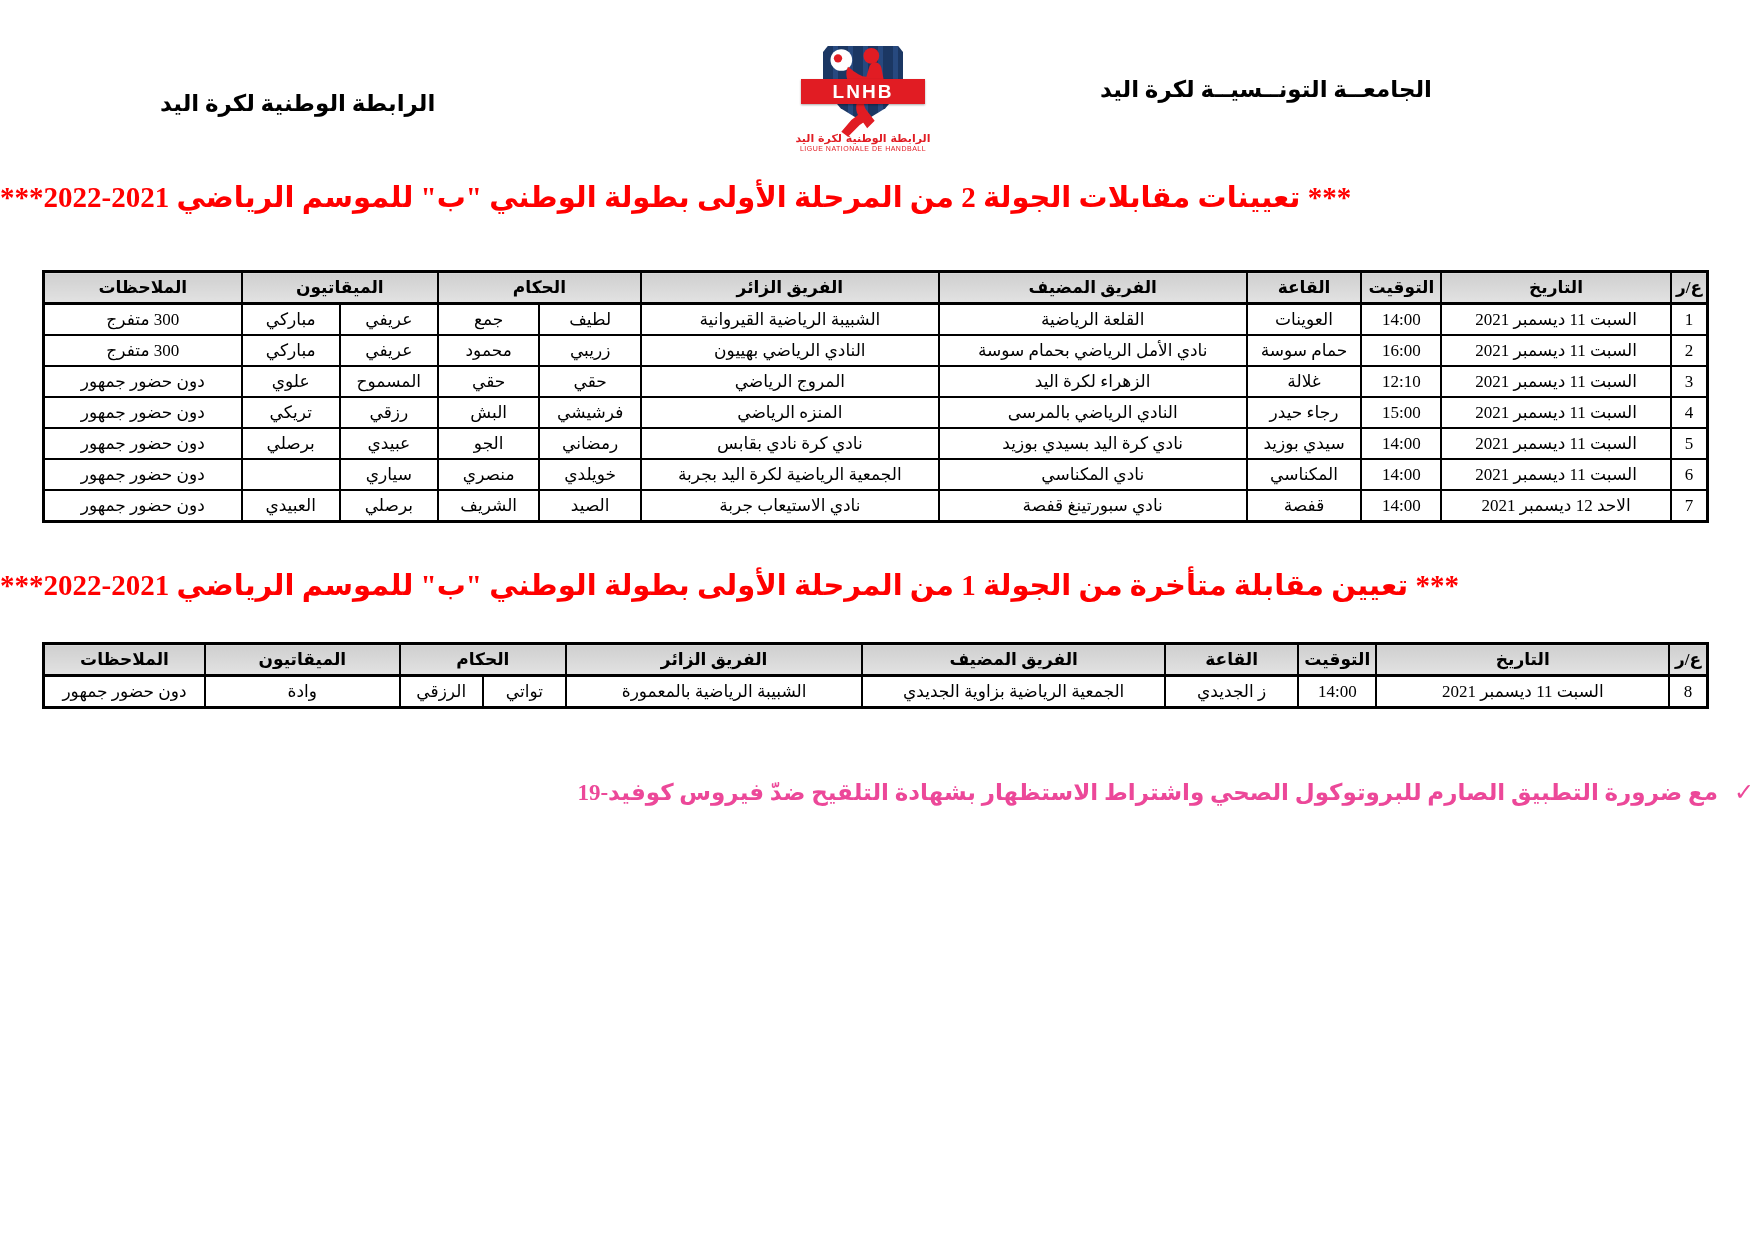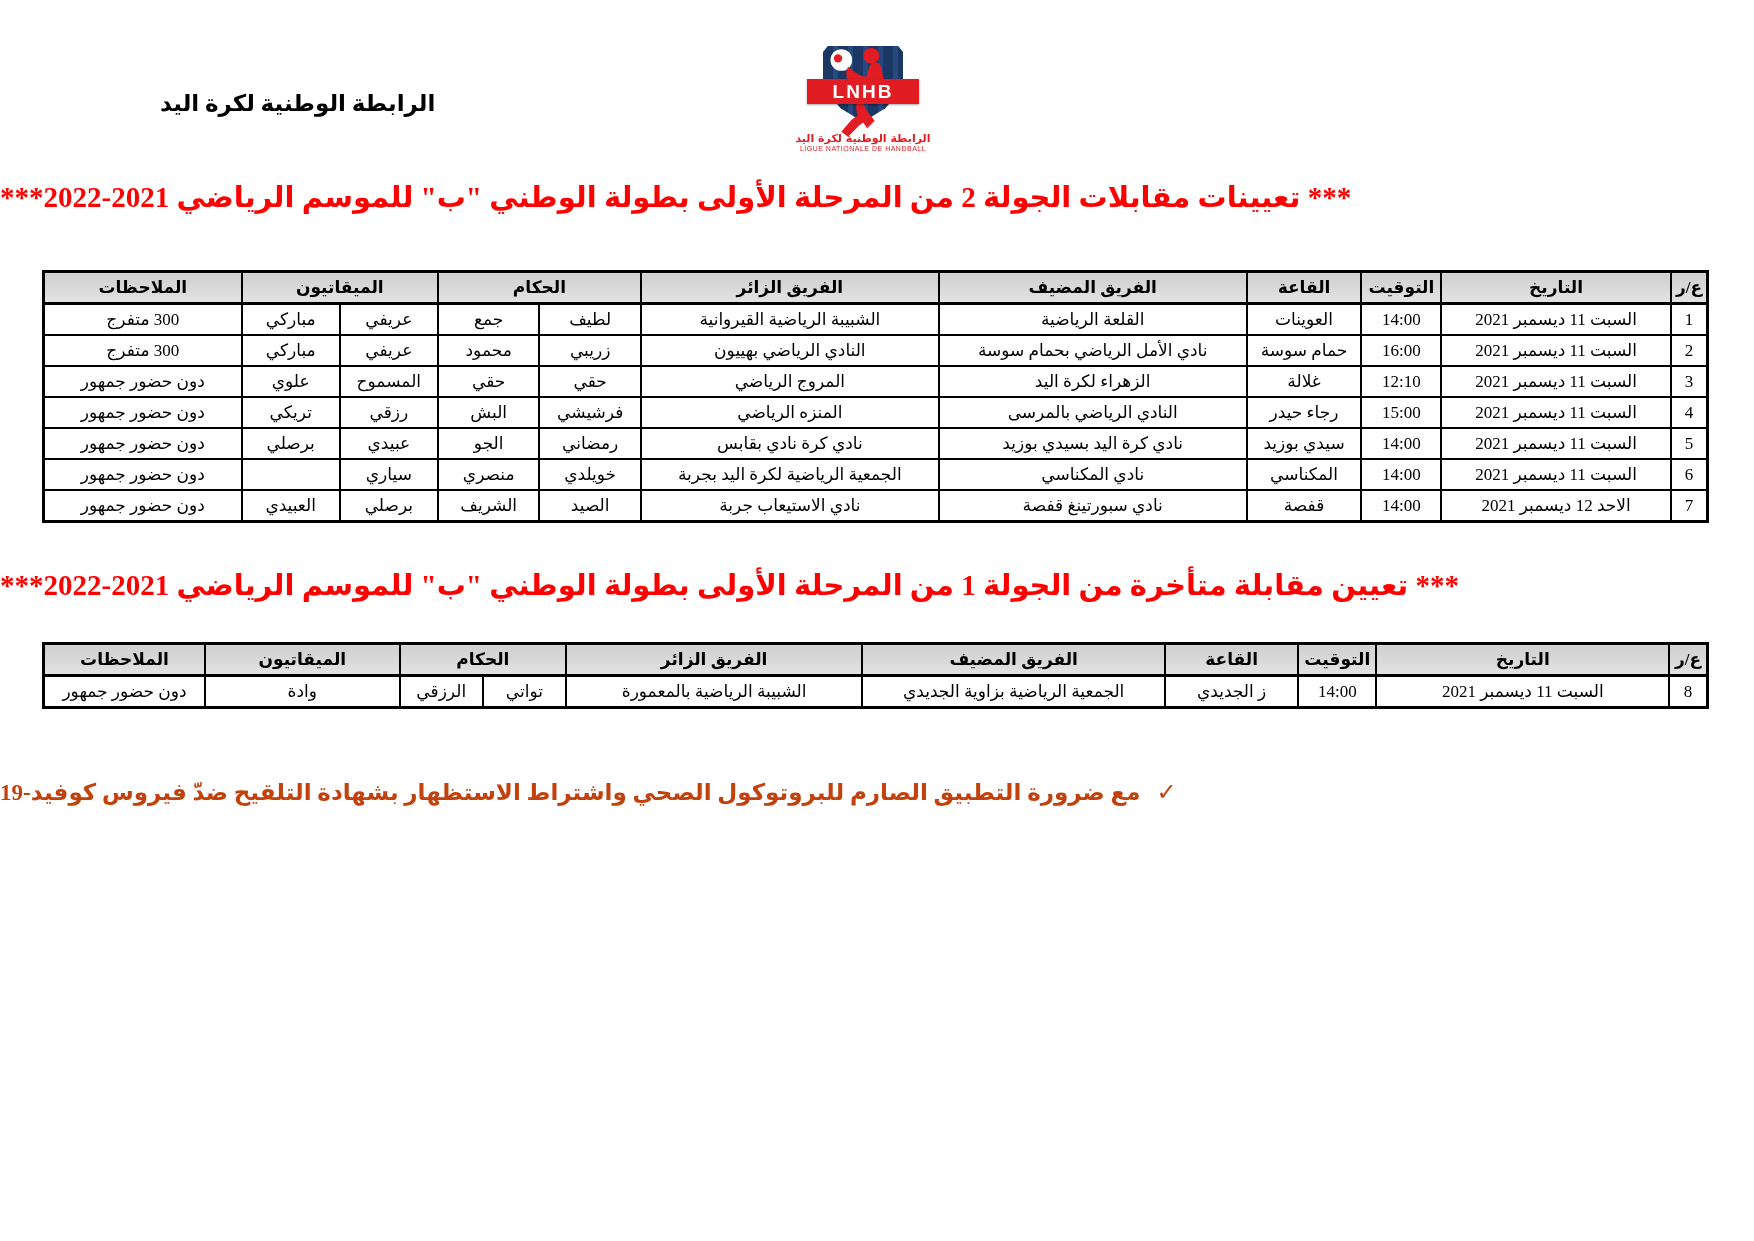--- a/index.html
+++ b/index.html
@@ -16,21 +16,21 @@
 
   .logo { position:absolute; top:46px; left:777px; width:172px; text-align:center; }
   .logo-shield {
     position:relative; width:80px; height:76px; margin:0 auto;
     background:repeating-linear-gradient(90deg,#1b3763 0 10px,#27497f 10px 15px);
     clip-path:polygon(6% 0,94% 0,100% 8%,100% 55%,78% 82%,50% 100%,22% 82%,0 55%,0 8%);
   }
   .logo-player { position:absolute; top:-6px; left:50%; transform:translateX(-50%); width:86px; height:100px; }
   .logo-band {
     position:absolute; top:33px; left:50%; transform:translateX(-50%);
-    width:112px; height:25px; background:#e11c23; color:#fff;
+    width:124px; height:25px; background:#e11c23; color:#fff;
     font-family:"Liberation Sans",sans-serif; font-weight:bold; font-size:19px;
     line-height:25px; letter-spacing:2px; text-align:center;
     box-shadow:0 1px 2px rgba(0,0,0,.35);
   }
   .logo-cap-ar { margin-top:10px; color:#e11c23; font-weight:bold; font-size:11px; font-family:"DejaVu Sans",sans-serif; }
   .logo-cap-fr { color:#e11c23; font-size:7px; font-family:"Liberation Sans",sans-serif; letter-spacing:.5px; }
 
   
   .sec-title {
     position:absolute; left:0; width:100%; margin:0; text-align:left;
@@ -50,30 +50,31 @@
     white-space:nowrap; overflow:hidden;
   }
   thead th {
     background:linear-gradient(#cfcfcf,#e2e2e2);
     font-weight:bold; border-bottom:3px solid #000;
   }
 
   
   .notes-block { position:absolute; top:778px; left:0; width:100%; }
   .note-line {
-    text-align:left; color:#c2410c; font-weight:bold; font-size:23px;
+    text-align:right; color:#ec4899; font-weight:bold; font-size:23px;
     margin:0 0 32px 0; white-space:nowrap;
   }
   .check { display:inline-block; margin-left:16px; font-size:24px; }
 </style>
 </head>
 <body>
 
 <div class="page">
 
+  <div class="org org-right">الجامعــة التونــسيــة لكرة اليد</div>
 
   <div class="logo">
     <div class="logo-shield"></div>
     <svg class="logo-player" viewBox="0 0 100 120" xmlns="http://www.w3.org/2000/svg">
       <circle cx="24" cy="24" r="13" fill="#ffffff"></circle>
       <circle cx="20" cy="22" r="5" fill="#e11c23"></circle>
       <circle cx="60" cy="19" r="9.5" fill="#e11c23"></circle>
       <path d="M32,32 C42,40 48,44 54,44 L58,31 C62,24 70,26 72,33 L76,54 C78,64 70,70 62,68 L56,66 C50,72 50,78 54,84 L64,97 L55,106 L44,90 C40,82 42,74 46,68 L38,58 C30,50 28,40 32,32 Z" fill="#e11c23"></path>
       <path d="M52,84 L36,96 L24,110 L32,116 L46,102 L58,94 Z" fill="#e11c23"></path>
     </svg>

